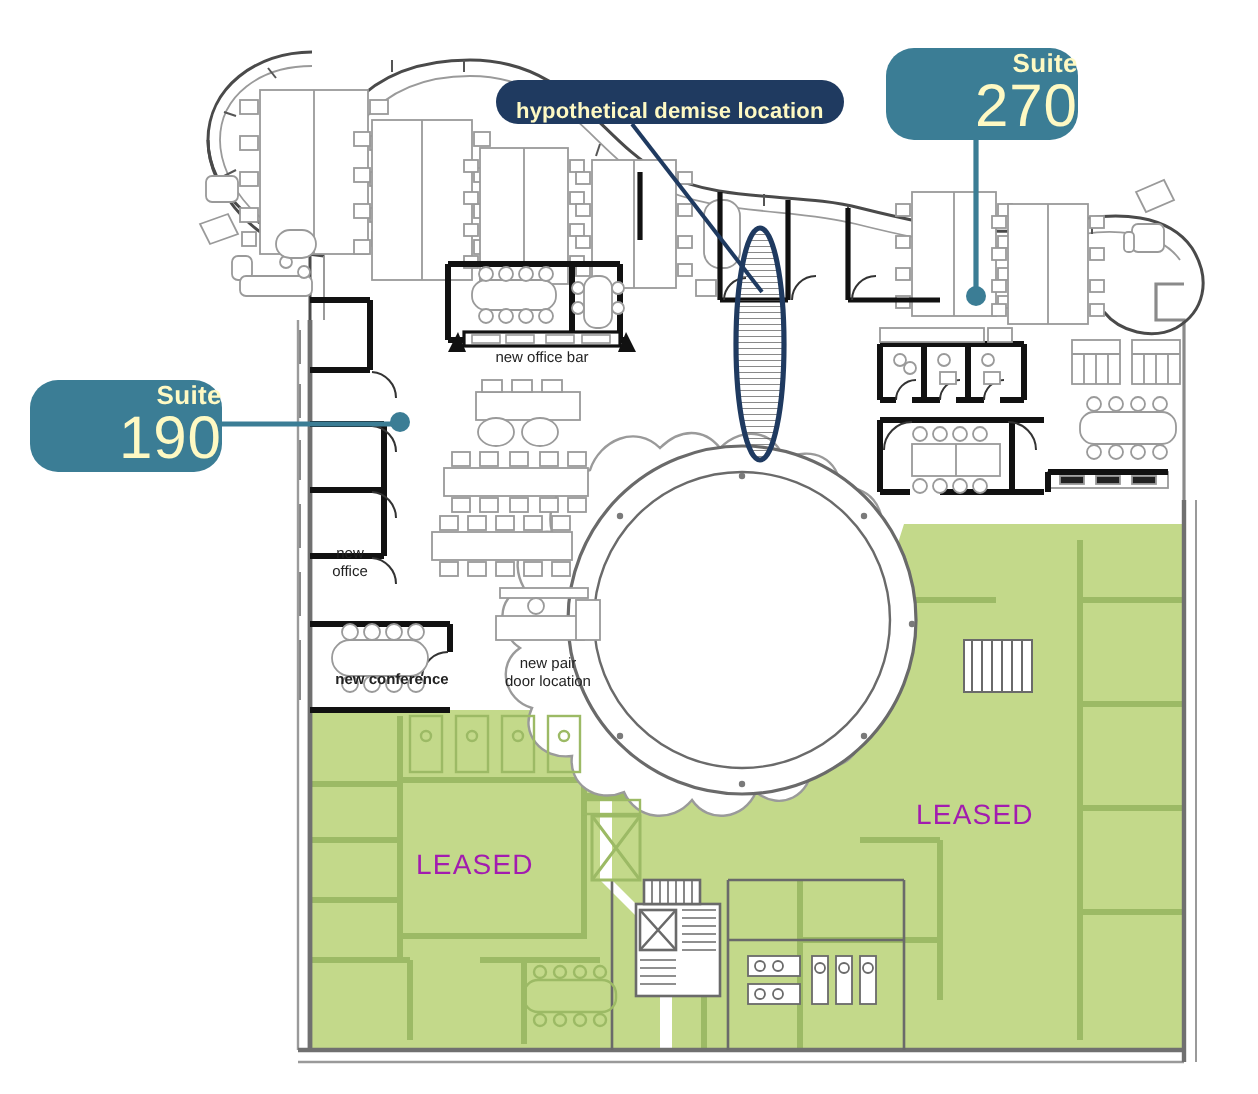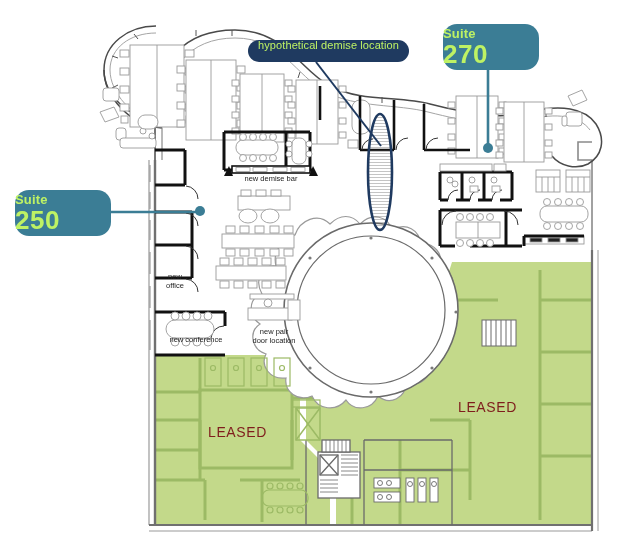--- a/index.html
+++ b/index.html
@@ -7,58 +7,58 @@
   body{
     font-family:"Liberation Sans", sans-serif;
     width:629px;height:547px;overflow:hidden;position:relative;
   }
   #stage{position:relative;width:629px;height:547px;background:#ffffff;}
   #plan{position:absolute;left:0;top:0;width:629px;height:547px;}
 
   
   .badge{
     position:absolute;
-    display:flex;flex-direction:column;align-items:flex-start;justify-content:center;
-    color:#bef264;text-align:center;line-height:1;
+    display:flex;flex-direction:column;align-items:flex-end;justify-content:center;
+    color:#fef9c3;text-align:center;line-height:1;
     box-sizing:border-box;
   }
   .suite-badge{
     background:#3b7d95;border-radius:14px;
   }
   .suite-badge .suite-word{
     font-size:13px;font-weight:bold;letter-spacing:.2px;margin-bottom:1px;
   }
   .suite-badge .suite-num{
-    font-size:26px;font-weight:bold;letter-spacing:.5px;
+    font-size:30px;font-weight:normal;letter-spacing:.5px;
   }
   #badge-270{left:443px;top:24px;width:96px;height:46px;}
   #badge-250{left:15px;top:190px;width:96px;height:46px;}
 
   .note-badge{
     background:#1f3a60;border-radius:11px;
     padding:0 10px;height:22px;
-    font-size:11px;font-weight:normal;letter-spacing:.1px;
+    font-size:11px;font-weight:bold;letter-spacing:.1px;
     flex-direction:row;
   }
   #note-demise{left:248px;top:40px;}
 
   .lease-label{
-    position:absolute;color:#7f1d1d;font-size:14px;letter-spacing:.6px;
+    position:absolute;color:#a21caf;font-size:14px;letter-spacing:.6px;
     font-family:"Liberation Sans", sans-serif;
   }
   #leased-left{left:208px;top:424px;}
   #leased-right{left:458px;top:399px;}
 
   .plan-note{
     position:absolute;color:#222;font-size:7.5px;text-align:center;
     line-height:1.25;font-family:"Liberation Sans", sans-serif;
   }
   #note-coffee{left:232px;top:174px;width:78px;}
   #note-office{left:155px;top:272px;width:40px;}
-  #note-conference{left:155px;top:335px;width:82px;}
+  #note-conference{left:155px;top:335px;width:82px;font-weight:bold;}
   #note-pairdoor{left:243px;top:327px;width:62px;}
 </style>
 </head>
 <body>
 
 <div id="stage">
 
   <svg id="plan" viewBox="0 0 629 547" xmlns="http://www.w3.org/2000/svg">
     <defs>
       <pattern id="hatch" width="3" height="3" patternTransform="rotate(90)" patternUnits="userSpaceOnUse">
@@ -606,28 +606,28 @@
 
   </svg>
 
   <div class="badge suite-badge" id="badge-270">
     <span class="suite-word">Suite</span>
     <span class="suite-num">270</span>
   </div>
 
   <div class="badge suite-badge" id="badge-250">
     <span class="suite-word">Suite</span>
-    <span class="suite-num">250</span>
+    <span class="suite-num">190</span>
   </div>
 
   <div class="badge note-badge" id="note-demise">
     <span>hypothetical demise location</span>
   </div>
 
   <div class="lease-label" id="leased-left">LEASED</div>
   <div class="lease-label" id="leased-right">LEASED</div>
 
-  <div class="plan-note" id="note-coffee">new demise bar</div>
+  <div class="plan-note" id="note-coffee">new office bar</div>
   <div class="plan-note" id="note-office">new<br>office</div>
   <div class="plan-note" id="note-conference">new conference</div>
   <div class="plan-note" id="note-pairdoor">new pair<br>door location</div>
 
 </div>
 
 </body></html>

